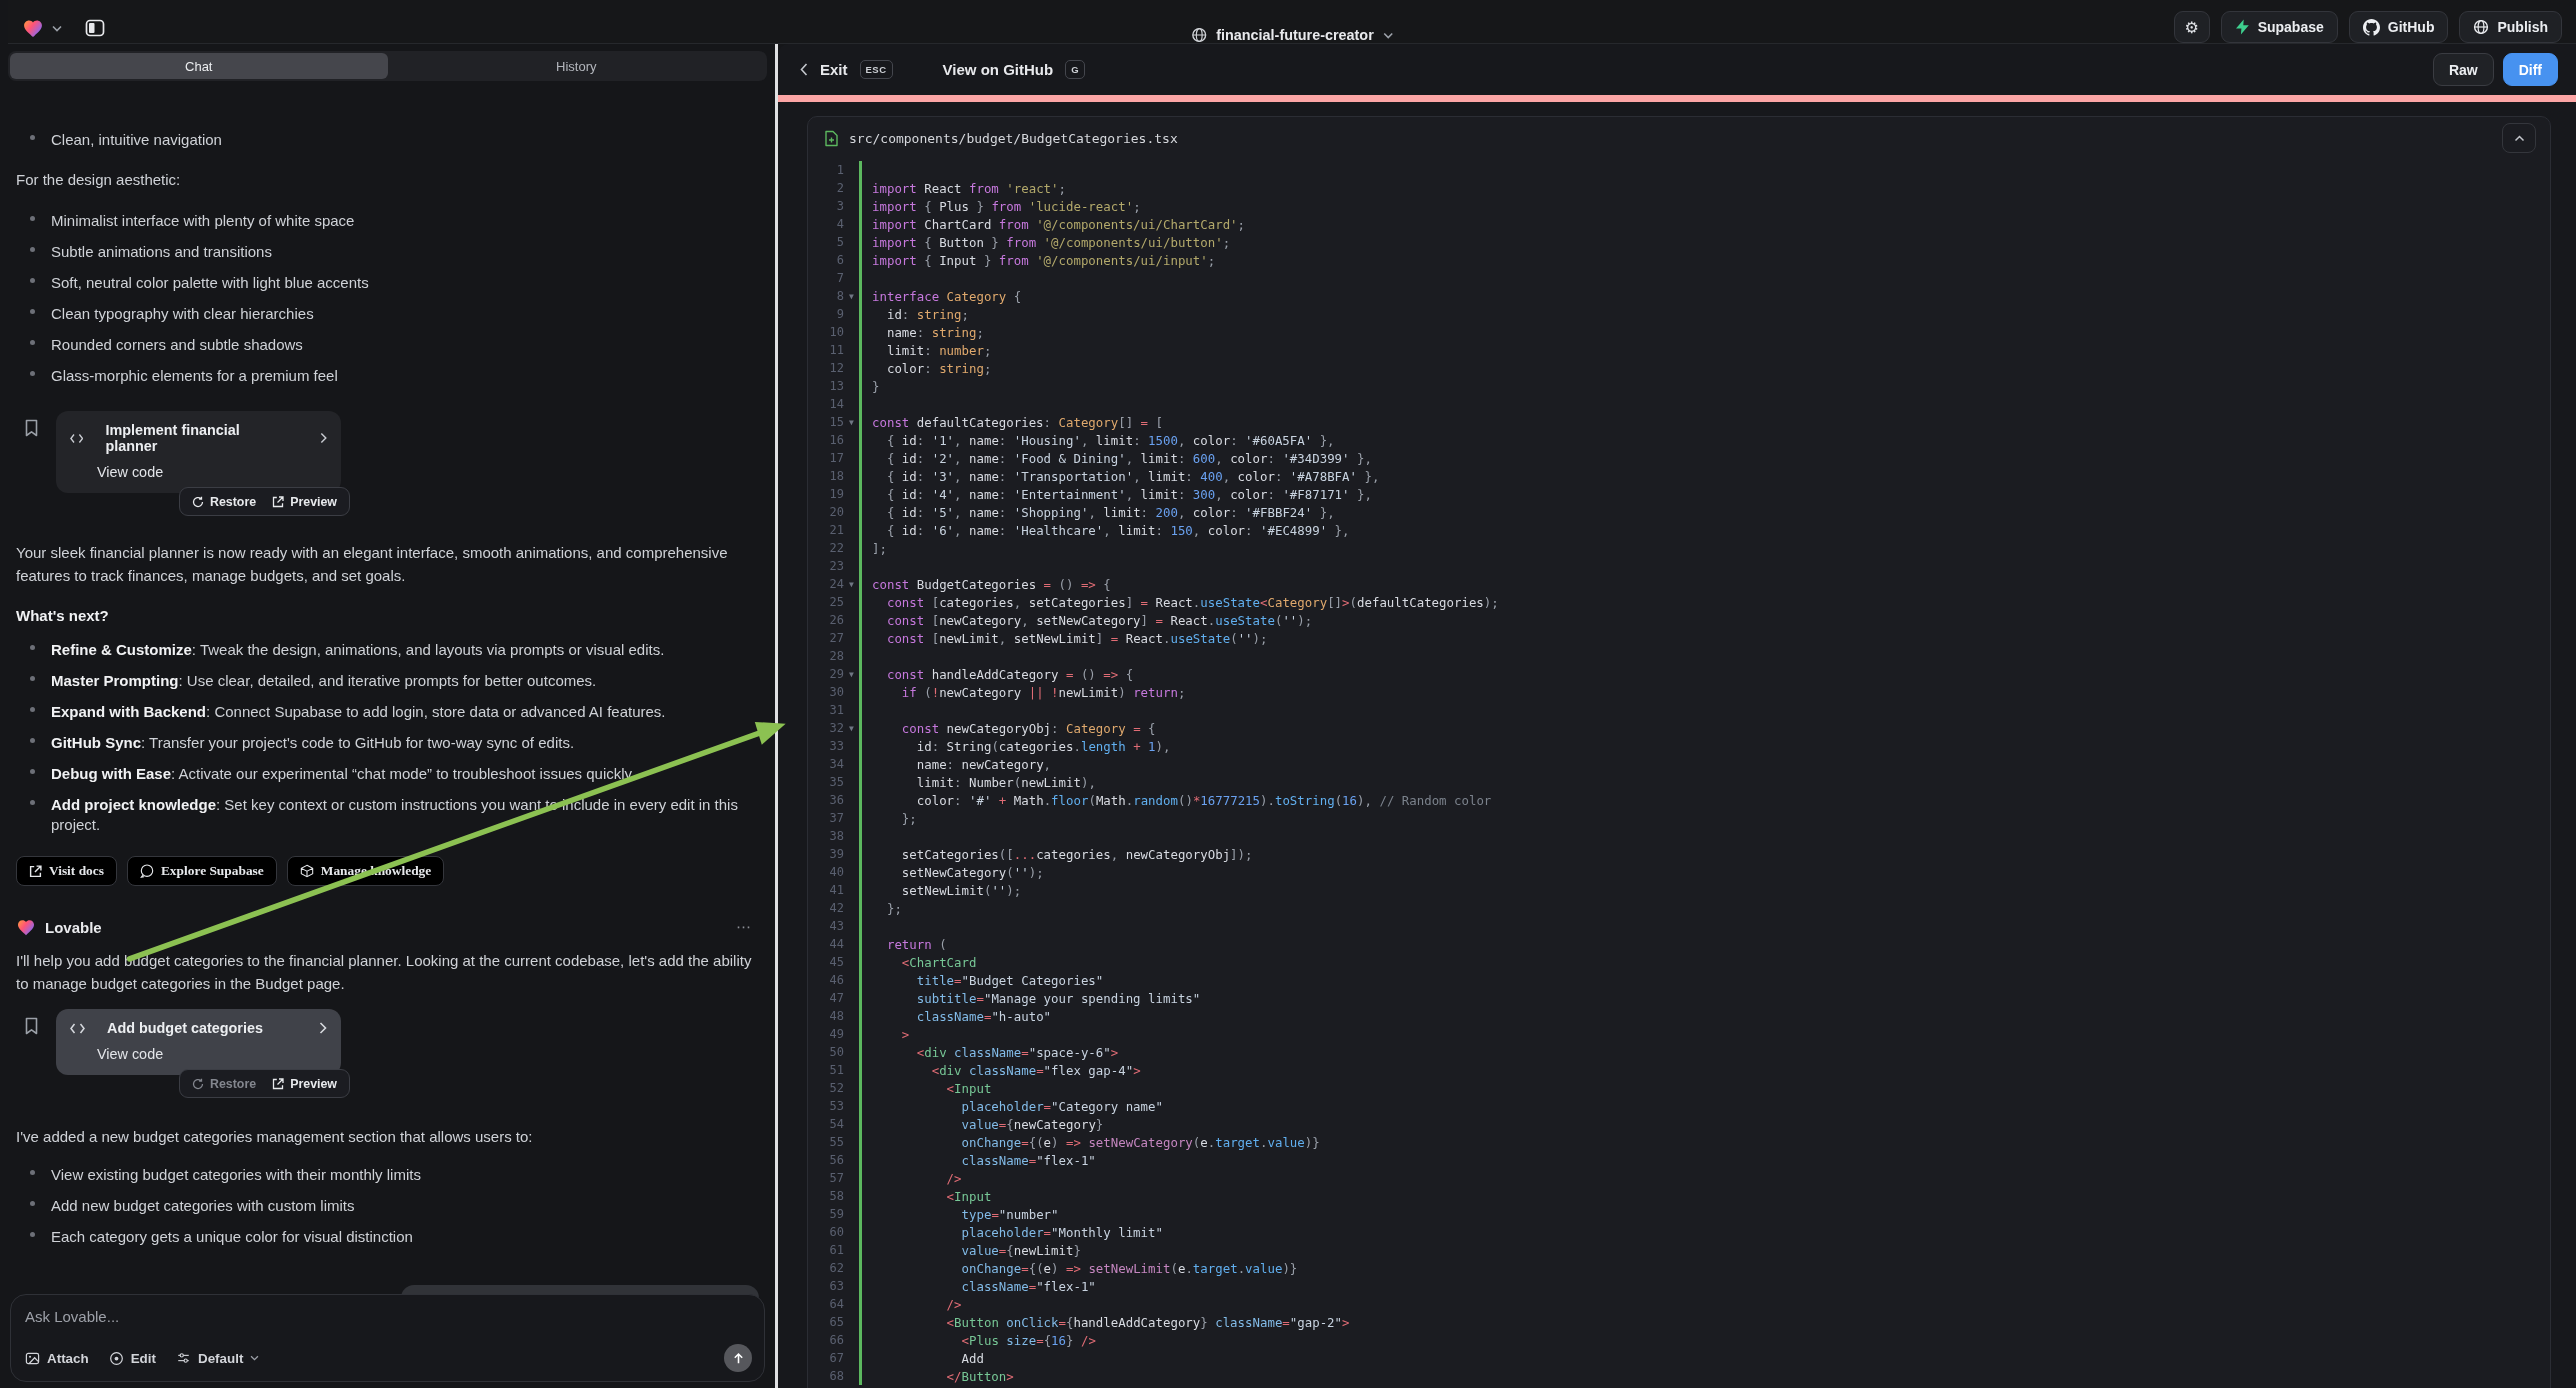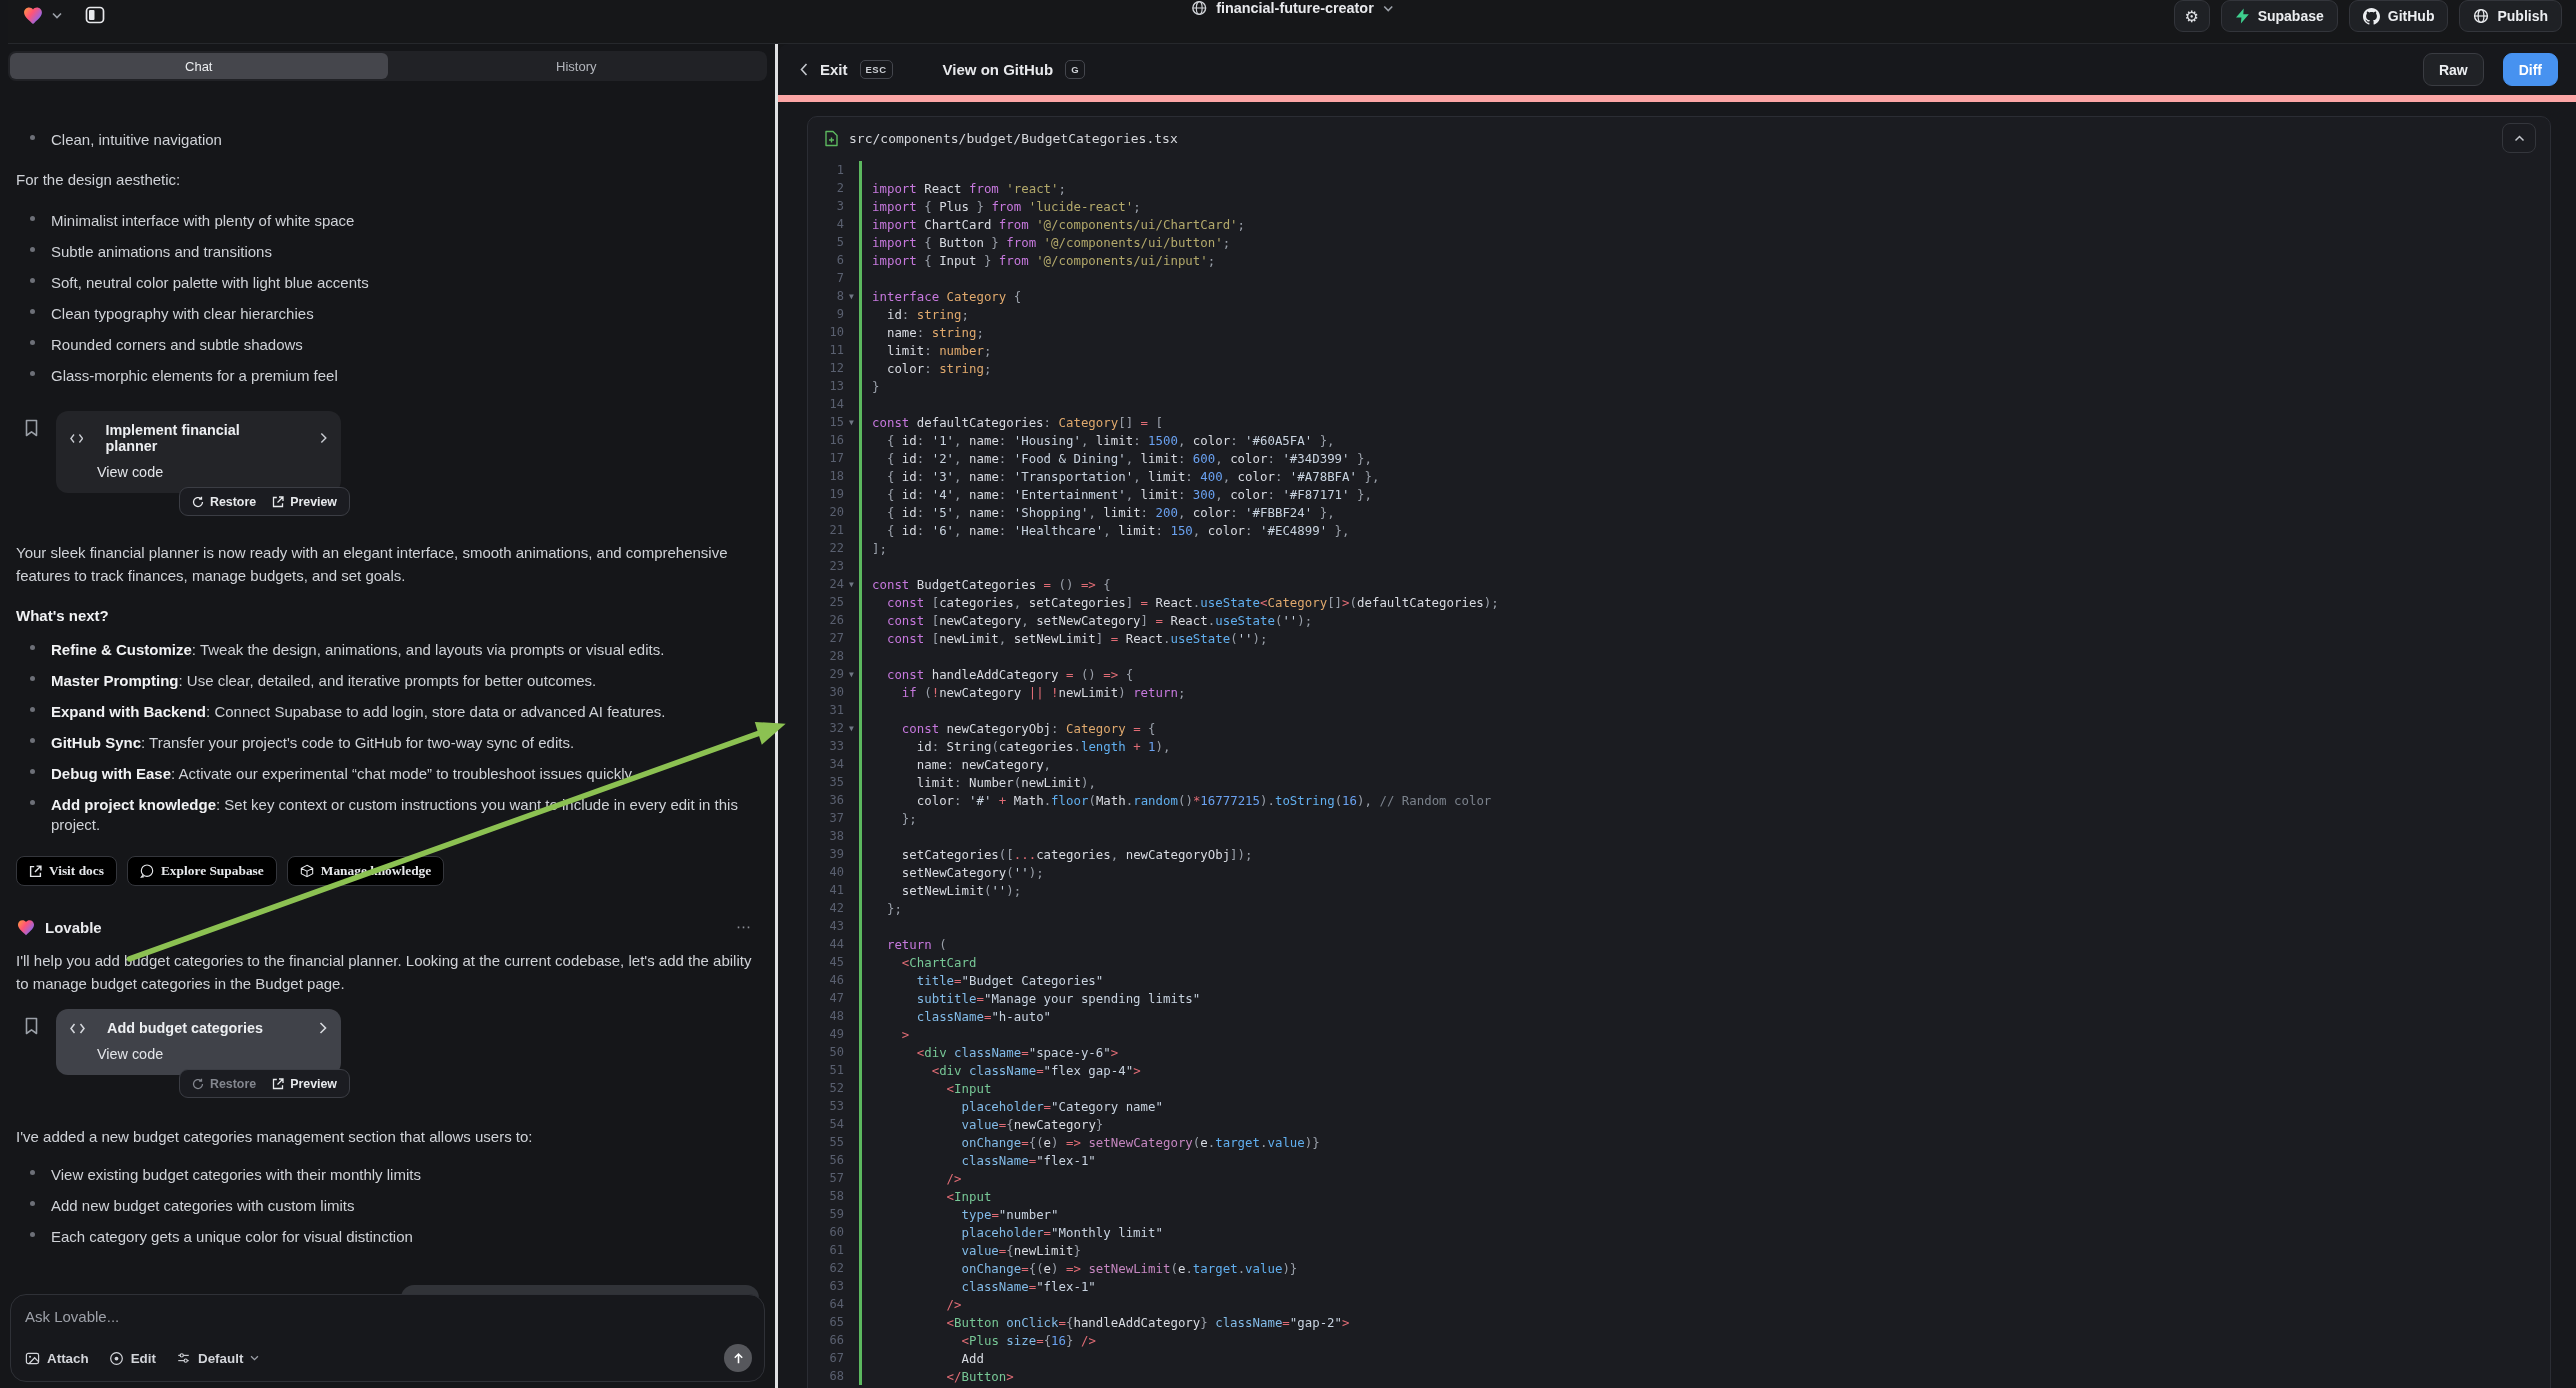--- a/index.html
+++ b/index.html
@@ -1,20 +1,20 @@
 <!DOCTYPE html>
 <html><head>
 <meta charset="utf-8">
 <style>
   * { margin:0; padding:0; box-sizing:border-box; }
   html,body { width:2576px; height:1388px; overflow:hidden; background:#101114; font-family:"Liberation Sans", sans-serif; }
   .app { position:absolute; inset:0; background:#151619; }
 
   
-  .topbar { position:absolute; top:0; left:8px; right:0; height:44px; background:#161719; border-bottom:1px solid #26282c; display:flex; align-items:flex-start; z-index:5; }
+  .topbar { position:absolute; top:0; left:8px; right:0; height:44px; background:#161719; border-bottom:1px solid #26282c; display:flex; align-items:flex-end; z-index:5; }
   .topbar-left { display:flex; align-items:center; gap:8px; padding-left:14px; }
   .heart { width:22px; height:20px; display:block; }
   .chev { color:#9ba0a8; }
   .panel-btn { width:30px; height:30px; margin-left:10px; border-radius:8px; display:flex; align-items:center; justify-content:center; cursor:pointer; }
   .topbar-center { position:absolute; left:50%; transform:translateX(-50%); display:flex; align-items:center; gap:9px; color:#e8e9ec; font-size:14.4px; font-weight:700; }
   .topbar-right { margin-left:auto; display:flex; align-items:center; gap:11px; padding-right:14px; }
   .tb-btn { height:32px; display:flex; align-items:center; gap:8px; padding:0 13px; background:#1f2125; border:1px solid #33353b; border-radius:9px; color:#eceef1; font-size:14px; font-weight:600; cursor:pointer; }
   .tb-icon-btn { width:36px; height:32px; display:flex; align-items:center; justify-content:center; background:#1f2125; border:1px solid #33353b; border-radius:9px; color:#dfe1e5; font-size:16px; cursor:pointer; }
 
   
@@ -62,21 +62,21 @@
 
   
   .panel-divider { position:absolute; top:44px; left:775px; width:3px; bottom:0; background:#e0e1e3; z-index:6; cursor:col-resize; }
 
   
   .code-panel { position:absolute; top:44px; left:778px; right:0; bottom:0; background:#17181c; border-top-left-radius:10px; overflow:hidden; }
   .code-header { height:58px; display:flex; align-items:center; padding:0 18px 0 22px; border-bottom:7px solid #fca5a5; }
   .ch-left { display:flex; align-items:center; gap:12px; color:#e8e9ec; font-size:15px; font-weight:600; }
   .kbd { border:1px solid #44464d; color:#cdd0d5; border-radius:5px; font-size:9.5px; font-weight:700; padding:3px 5px; letter-spacing:0.5px; }
   .ch-gap { width:26px; }
-  .ch-right { margin-left:auto; display:flex; gap:19px;text-align:center; }
+  .ch-right { margin-left:auto; display:flex; gap:9px;text-align:center; }
   .raw-btn { height:33px; padding:0 15px; display:flex; align-items:center; background:#202226; border:1px solid #3a3c42; border-radius:9px; color:#eceef1; font-size:14px; font-weight:600; cursor:pointer; }
   .diff-btn { height:33px; padding:0 15px; display:flex; align-items:center; background:#4792F0; border:1px solid #4792F0; border-radius:9px; color:#fff; font-size:14px; font-weight:600; cursor:pointer; }
 
   .file-card { position:absolute; top:72px; left:29px; right:25px; bottom:-10px; background:#1b1c21; border:1px solid #2b2d34; border-radius:10px; overflow:hidden; }
   .file-card-header { height:42px; display:flex; align-items:center; gap:10px; padding:0 14px 0 16px; }
   .file-path { color:#d6d8dd; font-size:13px; font-family:"DejaVu Sans Mono", monospace; }
   .collapse-btn { margin-left:auto; width:34px; height:30px; border:1px solid #34363c; border-radius:8px; display:flex; align-items:center; justify-content:center; cursor:pointer; }
 
   .code-area { position:absolute; top:44px; left:0; right:0; bottom:0; font-family:"DejaVu Sans Mono", monospace; font-size:12.4px; }
   .code-line { display:flex; height:18px; align-items:center; }

